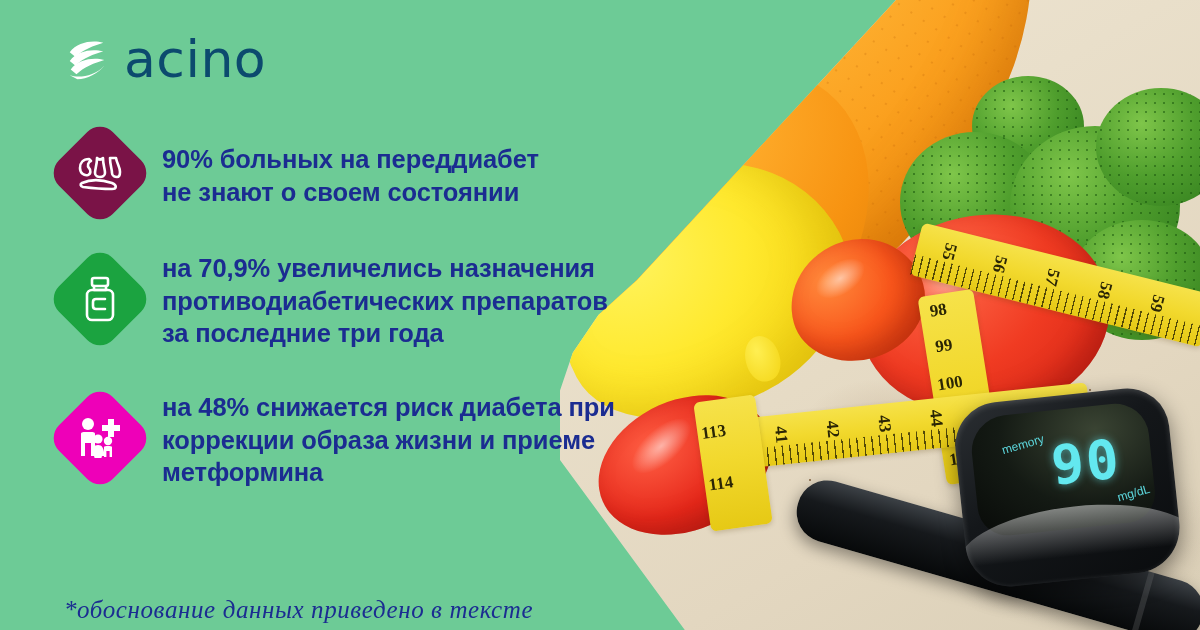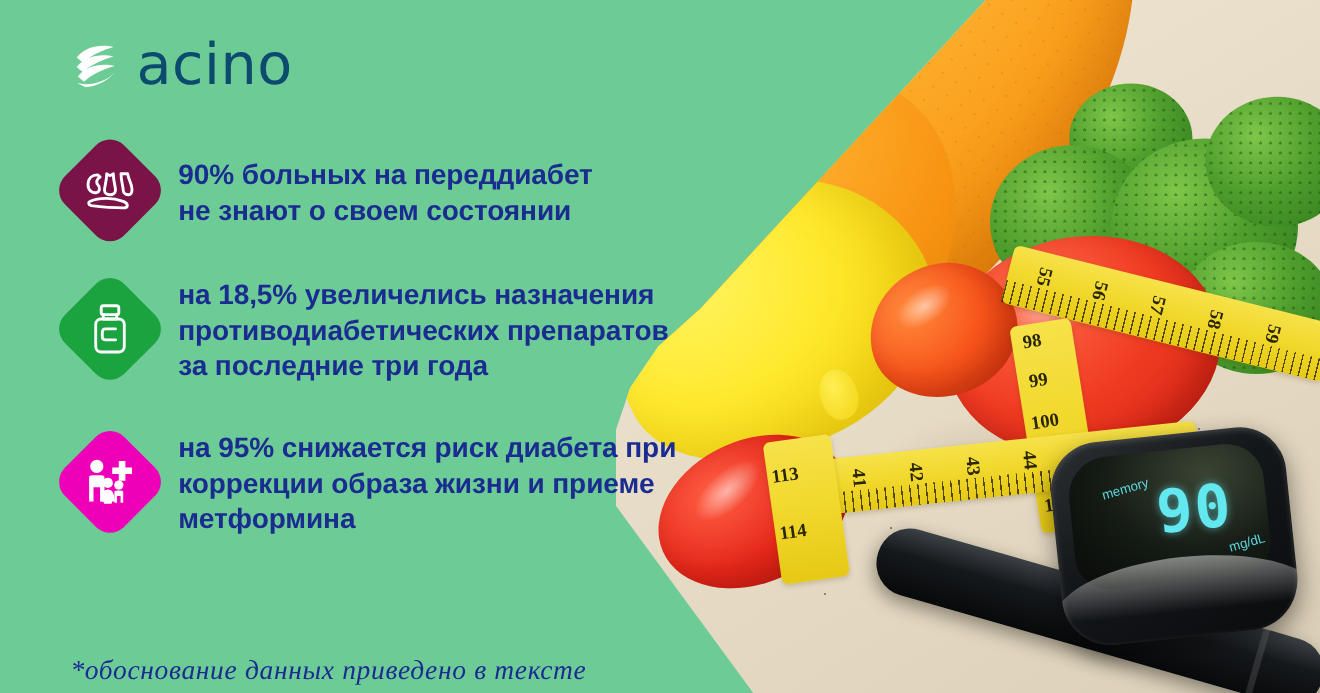--- a/index.html
+++ b/index.html
@@ -425,40 +425,40 @@
 
       <div class="stat s2">
         <div class="stat-icon" style="background:#1BA340;">
           <svg width="38" height="46" viewBox="0 0 38 46" fill="none" stroke="#ffffff" stroke-width="2.6" stroke-linecap="round" stroke-linejoin="round">
             <rect x="11" y="2" width="16" height="8" rx="2"></rect>
             <path d="M13 10 L13 14 L25 14 L25 10"></path>
             <rect x="6" y="14" width="26" height="30" rx="5"></rect>
             <path d="M24 23 L15 23 C13 23, 12 24, 12 26 L12 30 C12 32, 13 33, 15 33 L24 33"></path>
           </svg>
         </div>
-        <div class="stat-text">на 18,5% увеличелись назначения
+        <div class="stat-text">на 70,9% увеличелись назначения
 противодиабетических препаратов
 за последние три года</div>
       </div>
 
       <div class="stat s3">
         <div class="stat-icon" style="background:#EE00B8;">
           <svg width="46" height="44" viewBox="0 0 46 44">
             <g fill="#ffffff">
               <circle cx="11" cy="8" r="6"></circle>
               <path d="M4 18 C4 16, 6 16, 11 16 C16 16, 18 16, 18 18 L18 40 L14 40 L14 27 L8 27 L8 40 L4 40 Z"></path>
               <circle cx="21" cy="23" r="4.6"></circle>
               <path d="M21 29 C17 29, 15 32, 14.5 40 L17 40 L17.6 42 L24.4 42 L25 40 L27.5 40 C27 32, 25 29, 21 29 Z"></path>
               <circle cx="31" cy="25" r="4.2"></circle>
               <path d="M27 31 C27 30, 29 30, 31 30 C33 30, 35 30, 35 31 L35 41 L32.6 41 L32.6 35 L29.4 35 L29.4 41 L27 41 Z"></path>
               <path d="M31 3 L37 3 L37 9 L43 9 L43 15 L37 15 L37 21 L31 21 L31 15 L25 15 L25 9 L31 9 Z"></path>
             </g>
           </svg>
         </div>
-        <div class="stat-text">на 95% снижается риск диабета при
+        <div class="stat-text">на 48% снижается риск диабета при
 коррекции образа жизни и приеме
 метформина</div>
       </div>
 
     </div>
 
     <div class="footnote">*обоснование данных приведено в тексте</div>
   </div>
 </div>
 

